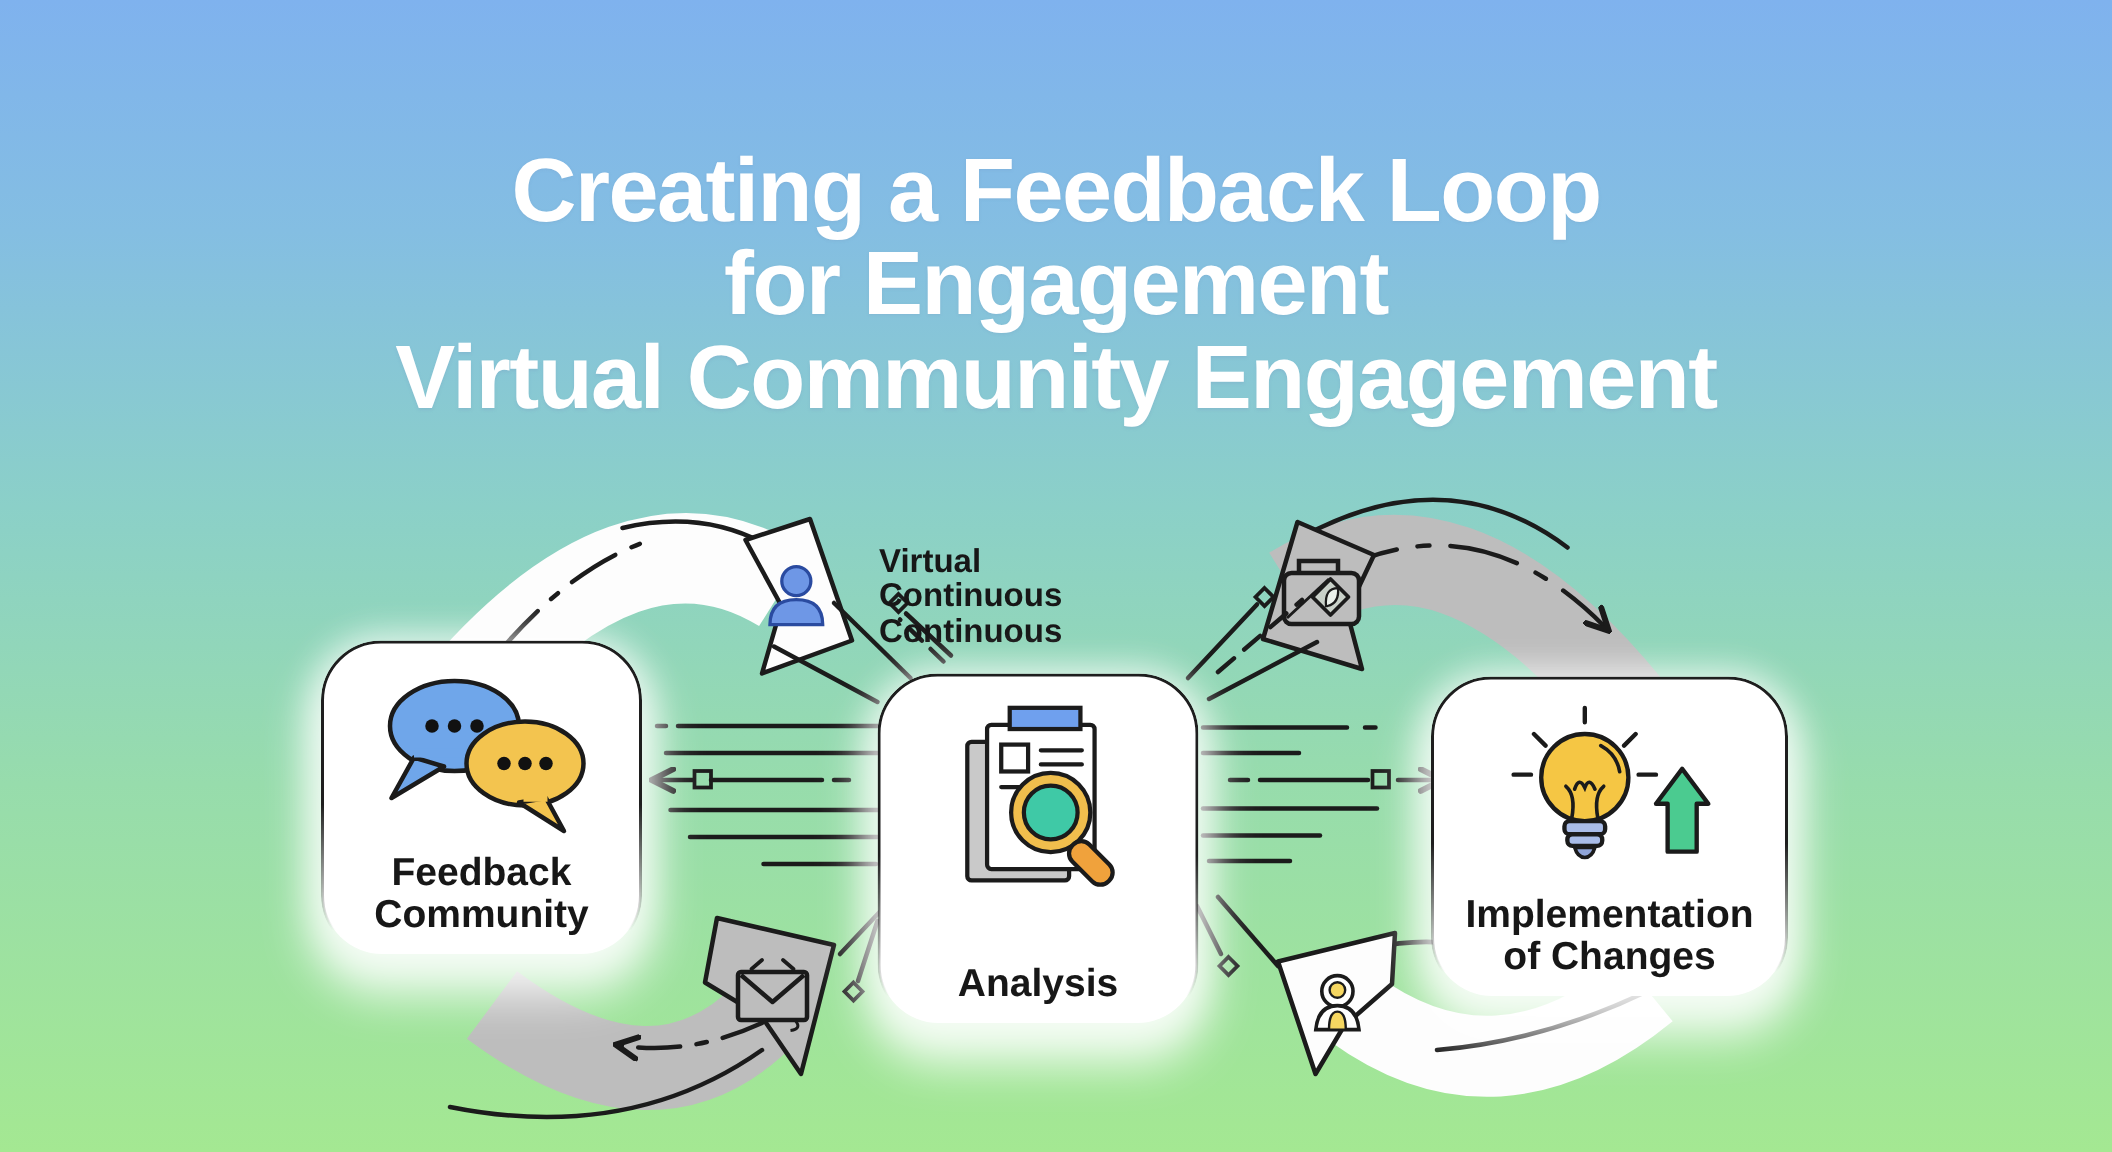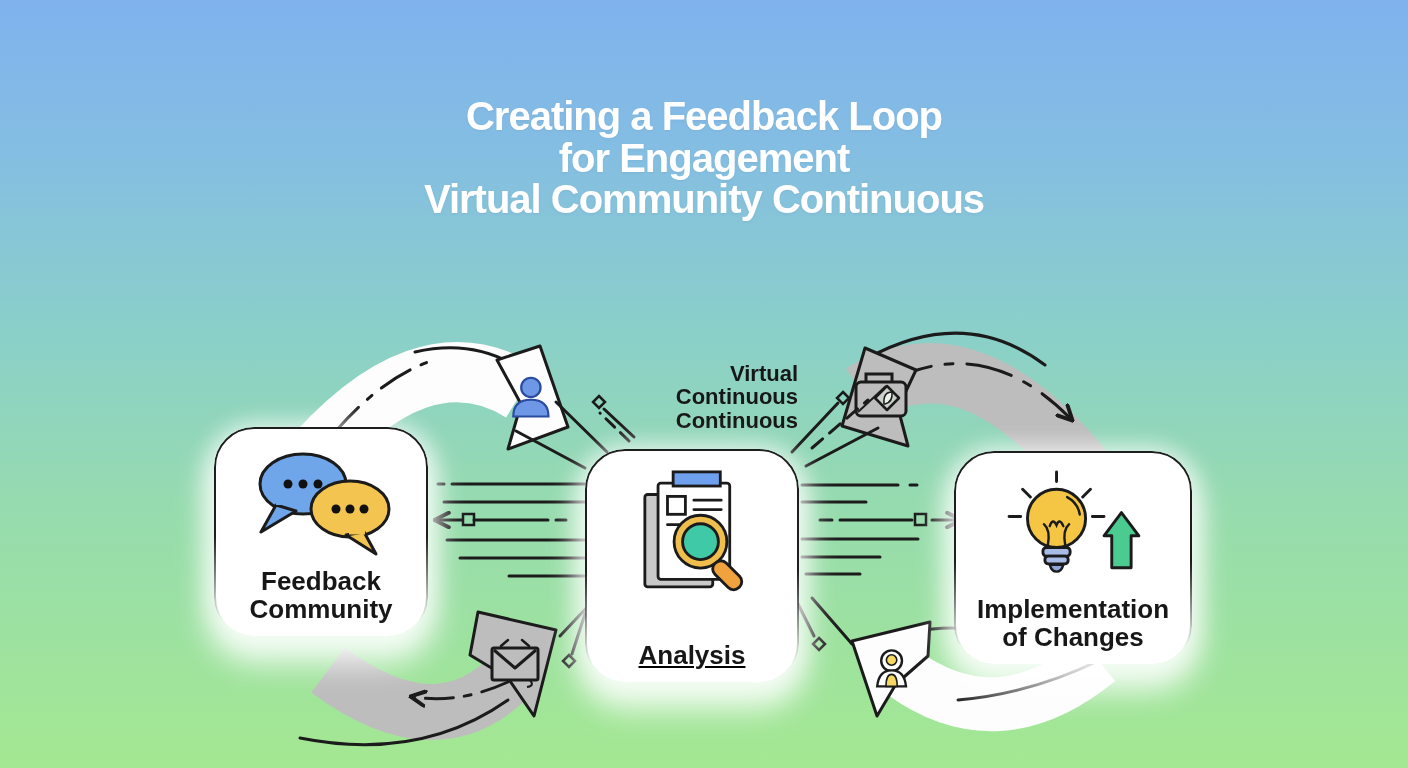--- a/index.html
+++ b/index.html
@@ -4,57 +4,57 @@
 <style>
   html,body { margin:0; padding:0; background:#dfe6ea; }
   .stage {
     position:relative; width:1408px; height:768px; overflow:hidden;
     font-family:"Liberation Sans", sans-serif;
     background:linear-gradient(180deg,#7FB2EE 0%,#84BEE2 20%,#8BD0C8 44%,#97DCAC 68%,#A4E892 100%);
   }
   .title {
     position:absolute; top:96px; left:0; width:100%; z-index:3;
     text-align:center; color:#FFFFFF; font-weight:700;
-    font-size:40px; line-height:1.04; letter-spacing:-1px;
+    font-size:60px; line-height:1.04; letter-spacing:-1px;
     text-shadow:0 1px 2px rgba(120,150,190,0.25);
   }
   .overlay { position:absolute; inset:0; z-index:1; }
   .box {
     position:absolute; z-index:2; background:#FFFFFF; border-radius:40px;
     box-shadow:0 18px 30px 10px rgba(255,255,255,0.8), 0 0 22px 6px rgba(255,255,255,0.55);
     display:flex; flex-direction:column; align-items:center; justify-content:space-between;
     box-sizing:border-box; padding:16px 6px 12px;
   }
   .box::after {
     content:""; position:absolute; inset:-1px; border:2.5px solid #1E1E1E; border-radius:40px;
     -webkit-mask:linear-gradient(180deg,#000 52%,transparent 92%);
     mask:linear-gradient(180deg,#000 52%,transparent 92%);
     pointer-events:none;
   }
   .box-left   { left:215px; top:428px; width:212px; height:208px; }
-  .box-center { left:586px; top:450px; width:212px; height:232px;text-decoration:underline; }
+  .box-center { left:586px; top:450px; width:212px; height:232px; }
   .box-right  { left:955px; top:452px; width:236px; height:212px; }
   .box-label {
     font-size:26px; font-weight:700; color:#171717; text-align:center; line-height:1.1;
   }
   .center-label {
     position:absolute; z-index:2; left:586px; top:362px; width:212px;
-    text-align:right; font-size:22px; font-weight:700; color:#171717; line-height:1.06;
+    text-align:left; font-size:22px; font-weight:700; color:#171717; line-height:1.06;
   }
   .ln { display:block; }
 </style>
 </head>
 <body>
 
 <div class="stage">
 
   <div class="title">
     <span class="ln">Creating a Feedback Loop</span>
     <span class="ln">for Engagement</span>
-    <span class="ln">Virtual Community Continuous</span>
+    <span class="ln">Virtual Community Engagement</span>
   </div>
 
   <svg class="overlay" width="1408" height="768" viewBox="0 0 1408 768">
     <defs>
       <marker id="ah" viewBox="0 0 10 10" refX="7" refY="5" markerWidth="6" markerHeight="6" orient="auto-start-reverse">
         <path d="M1,1 L9,5 L1,9" fill="none" stroke="#1B1B1B" stroke-width="2.2" stroke-linecap="round"></path>
       </marker>
     </defs>
 
     <g>

